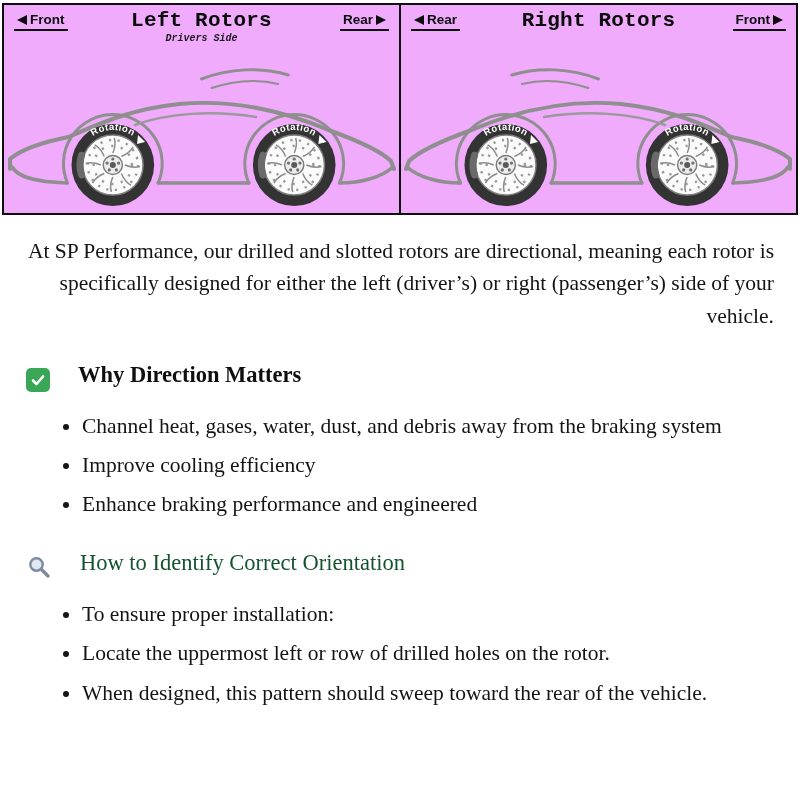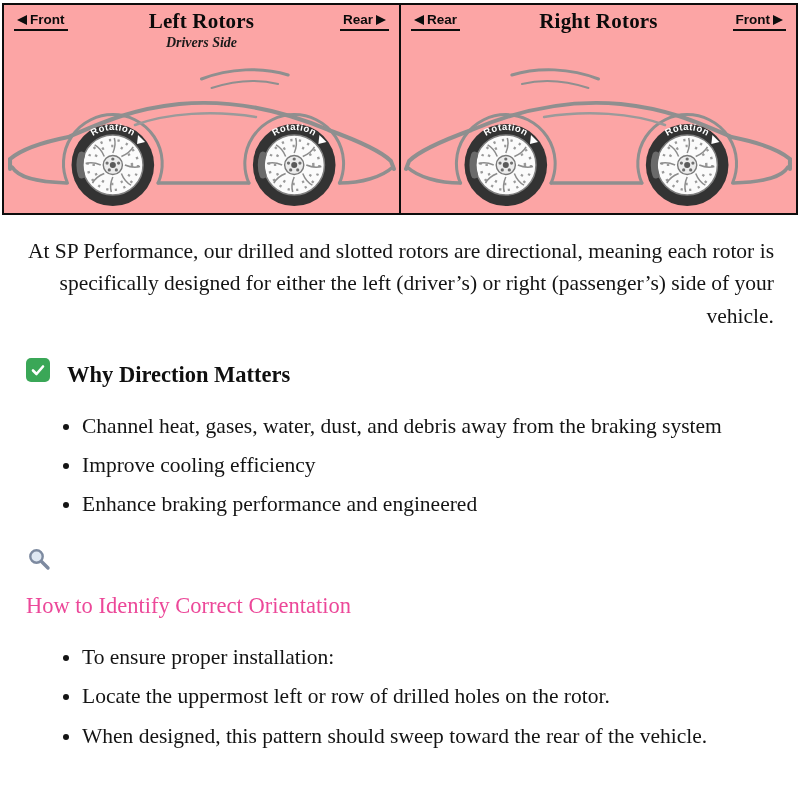--- a/index.html
+++ b/index.html
@@ -1,40 +1,40 @@
 <!DOCTYPE html>
 <html><head>
 <meta charset="utf-8">
 <style>
   html,body { margin:0; padding:0; background:#ffffff; }
   body { width:800px; font-family:"Liberation Serif", serif; color:#141414; }
 
   
-  .diagram { display:flex; border:2px solid #0d0d0d; margin:3px 2px 0 2px; background:#fca5a5; }
+  .diagram { display:flex; border:2px solid #0d0d0d; margin:3px 2px 0 2px; background:#f0abfc; }
   .panel { flex:1 1 50%; position:relative; min-width:0; }
   .panel-left { border-right:2px solid #0d0d0d; }
   .panel-header { position:relative; height:46px; padding-top:4px; }
-  .panel-title-block { text-align:center; font-family:Liberation Serif, serif; }
+  .panel-title-block { text-align:center; font-family:Liberation Mono, monospace; }
   .panel-title { font-weight:bold; font-size:21px; letter-spacing:.2px; color:#0b0b0b; }
-  .panel-subtitle { font-weight:bold; font-style:italic; font-size:14px; margin-top:1px; color:#1a1a1a; }
+  .panel-subtitle { font-weight:bold; font-style:italic; font-size:10px; margin-top:1px; color:#1a1a1a; }
   .dir { position:absolute; top:7px; display:flex; align-items:center; gap:3px;
          font-family:"Liberation Sans", sans-serif; font-weight:bold; font-size:13.5px;
          border-bottom:2.5px solid #0d0d0d; padding:0 3px 2px 3px; color:#0b0b0b; }
   .dir-left { left:10px; } .dir-right { right:10px; }
   .tri { width:0; height:0; display:inline-block; }
   .tri-left  { border-top:5px solid transparent; border-bottom:5px solid transparent; border-right:10px solid #0d0d0d; }
   .tri-right { border-top:5px solid transparent; border-bottom:5px solid transparent; border-left:10px solid #0d0d0d; }
   .car-svg { display:block; width:100%; height:158px; }
   .rot { fill:#ffffff; font-family:"Liberation Sans", sans-serif; font-weight:bold; font-size:9.5px; letter-spacing:.4px; }
 
   
   .content { padding:20px 26px 10px 26px; max-width:752px; font-size:21.5px; line-height:1.5; }
   .content p { margin:0 0 18px 0;text-align:right; }
-  .content h2 { font-size:22.5px; margin:26px 0 18px 0; display:flex; align-items:flex-start; gap:17px; font-weight:bold; color:#0f0f0f; }
-  .content h2.h-reg { font-weight:normal; color:#ec4899;flex-direction:column; }
+  .content h2 { font-size:22.5px; margin:26px 0 18px 0; display:flex; align-items:flex-end; gap:28px; font-weight:bold; color:#0f0f0f; }
+  .content h2.h-reg { font-weight:normal; color:#14532d; }
   .content ul { margin:0 0 22px 0; padding-left:42px; }
   .content li { margin:0 0 7px 14px; }
   .check-icon { display:inline-flex; width:24px; height:24px; border-radius:5px; background:#3aa757;
                 align-items:center; justify-content:center; flex:0 0 auto; }
   .mag-icon { display:inline-flex; width:26px; height:26px; align-items:center; justify-content:center; flex:0 0 auto; }
 </style>
 </head>
 <body>
 
 <div class="page">

